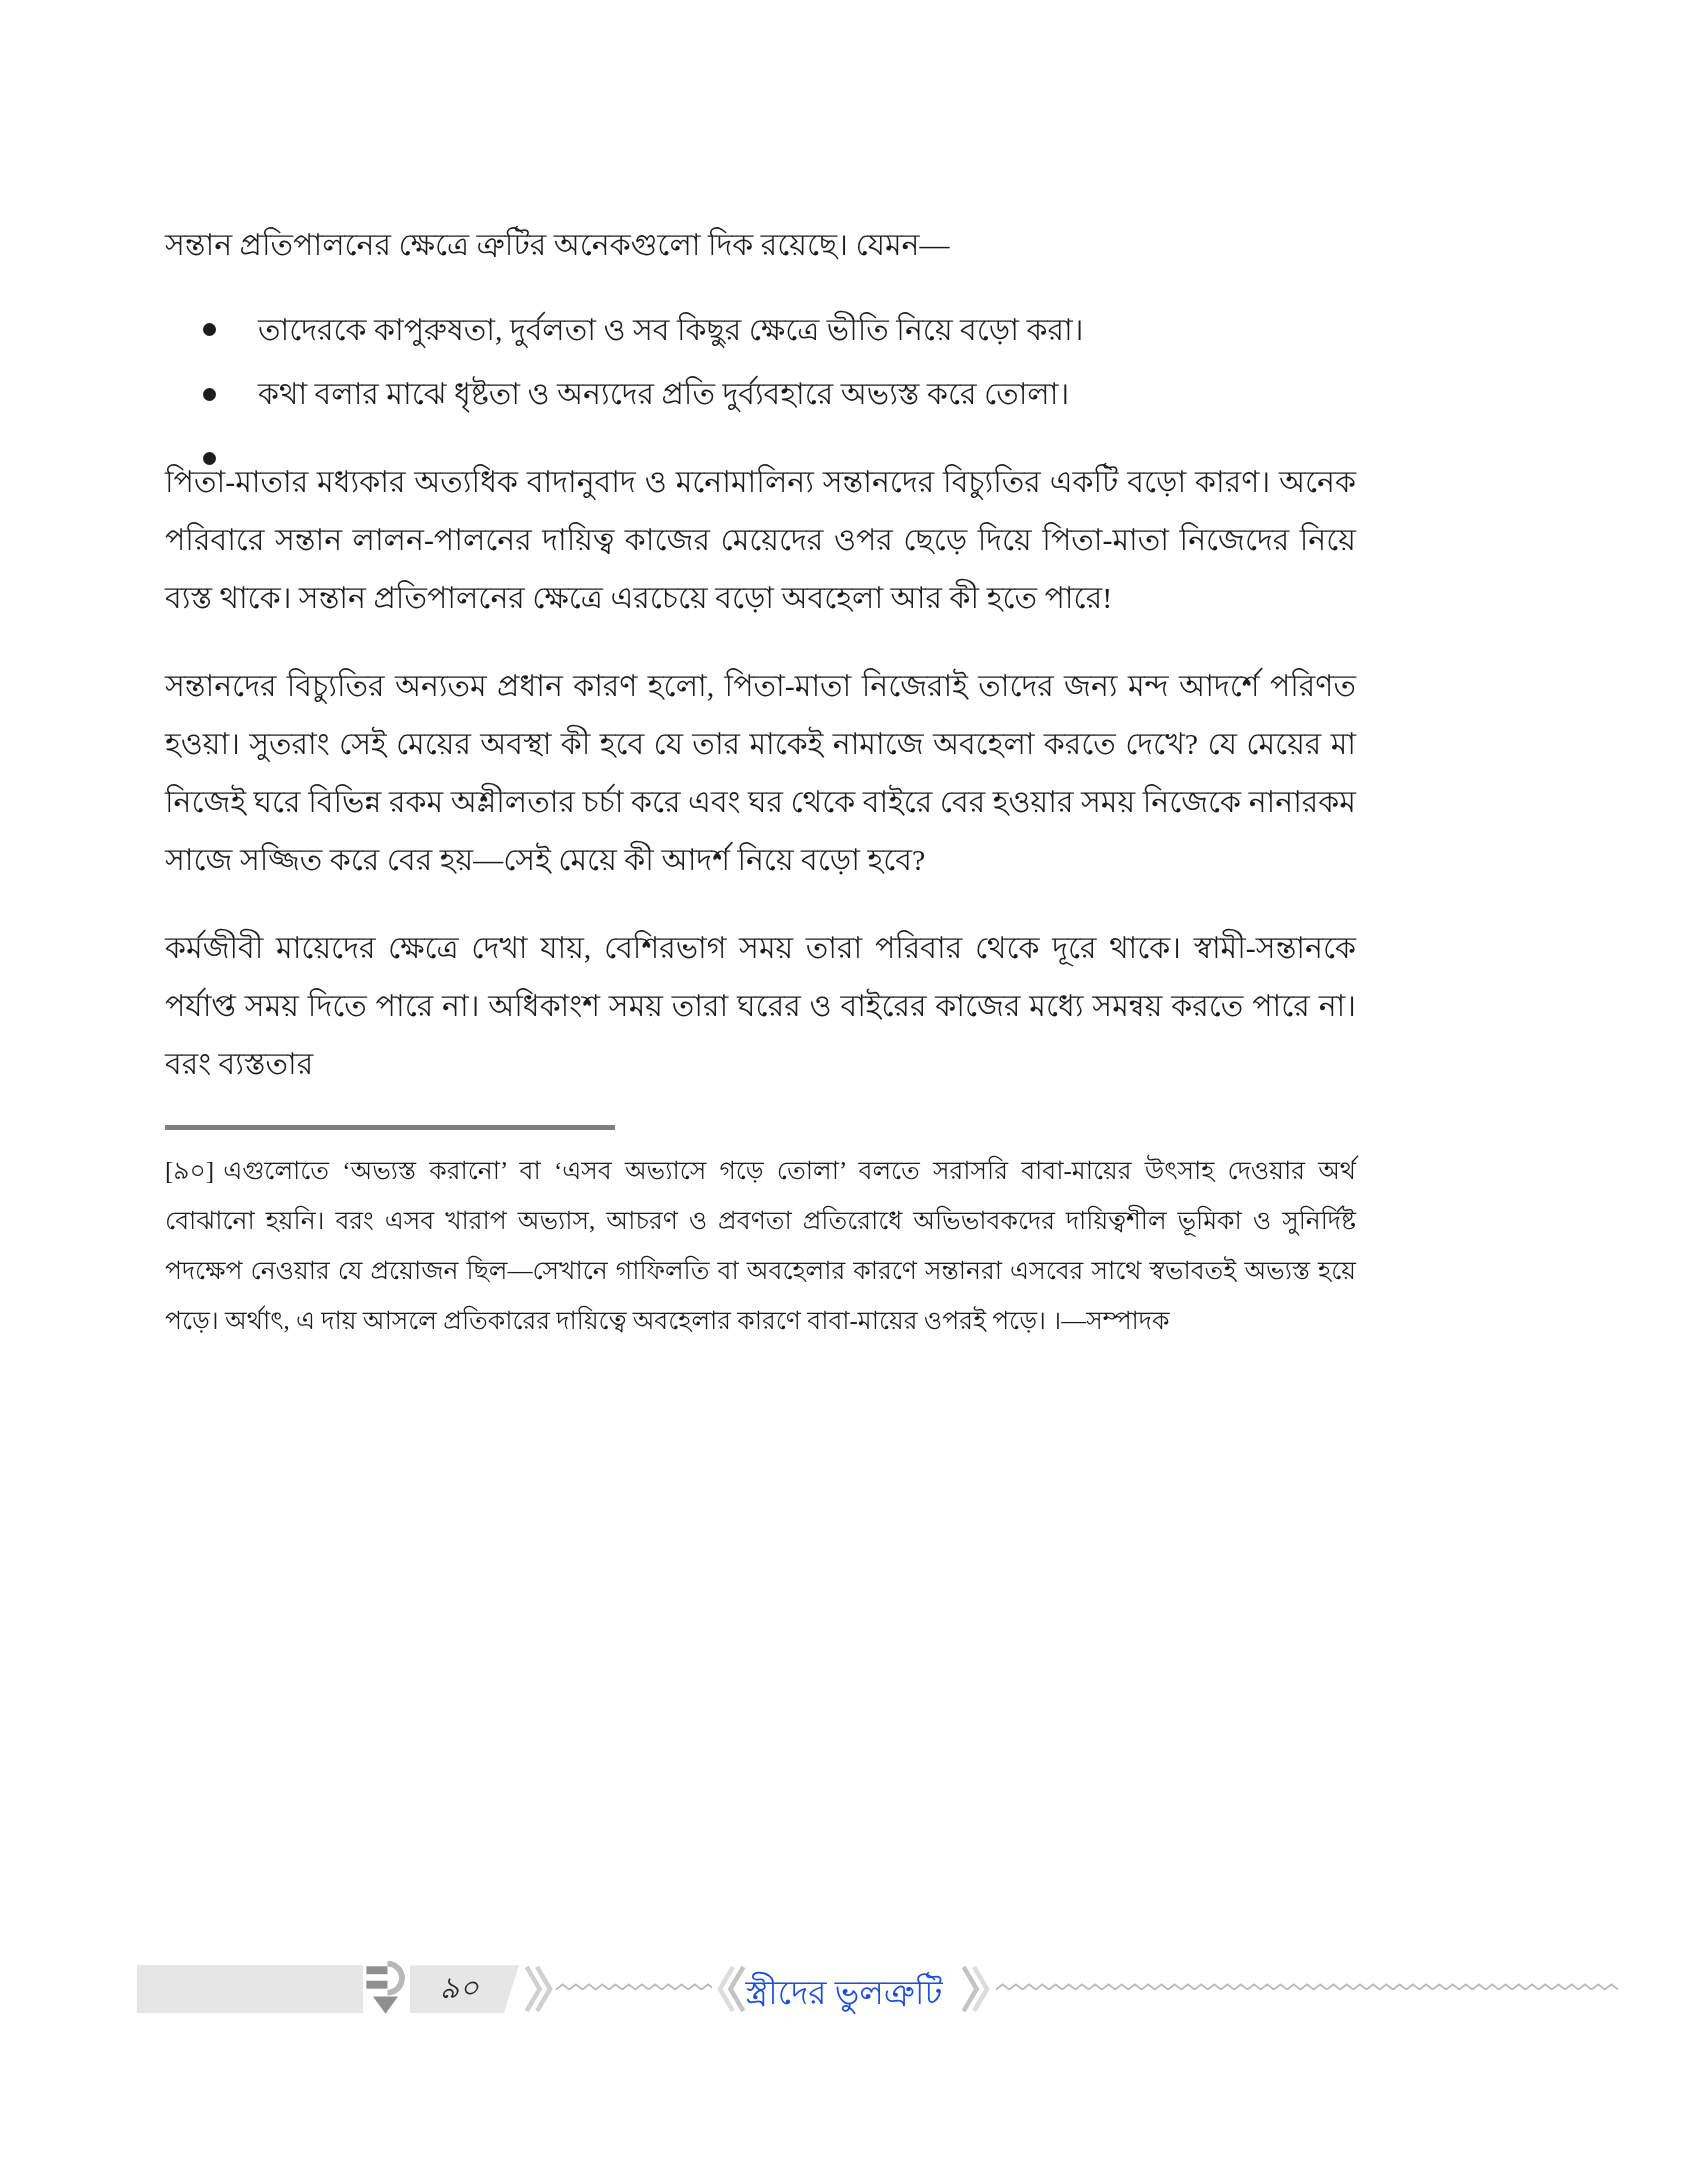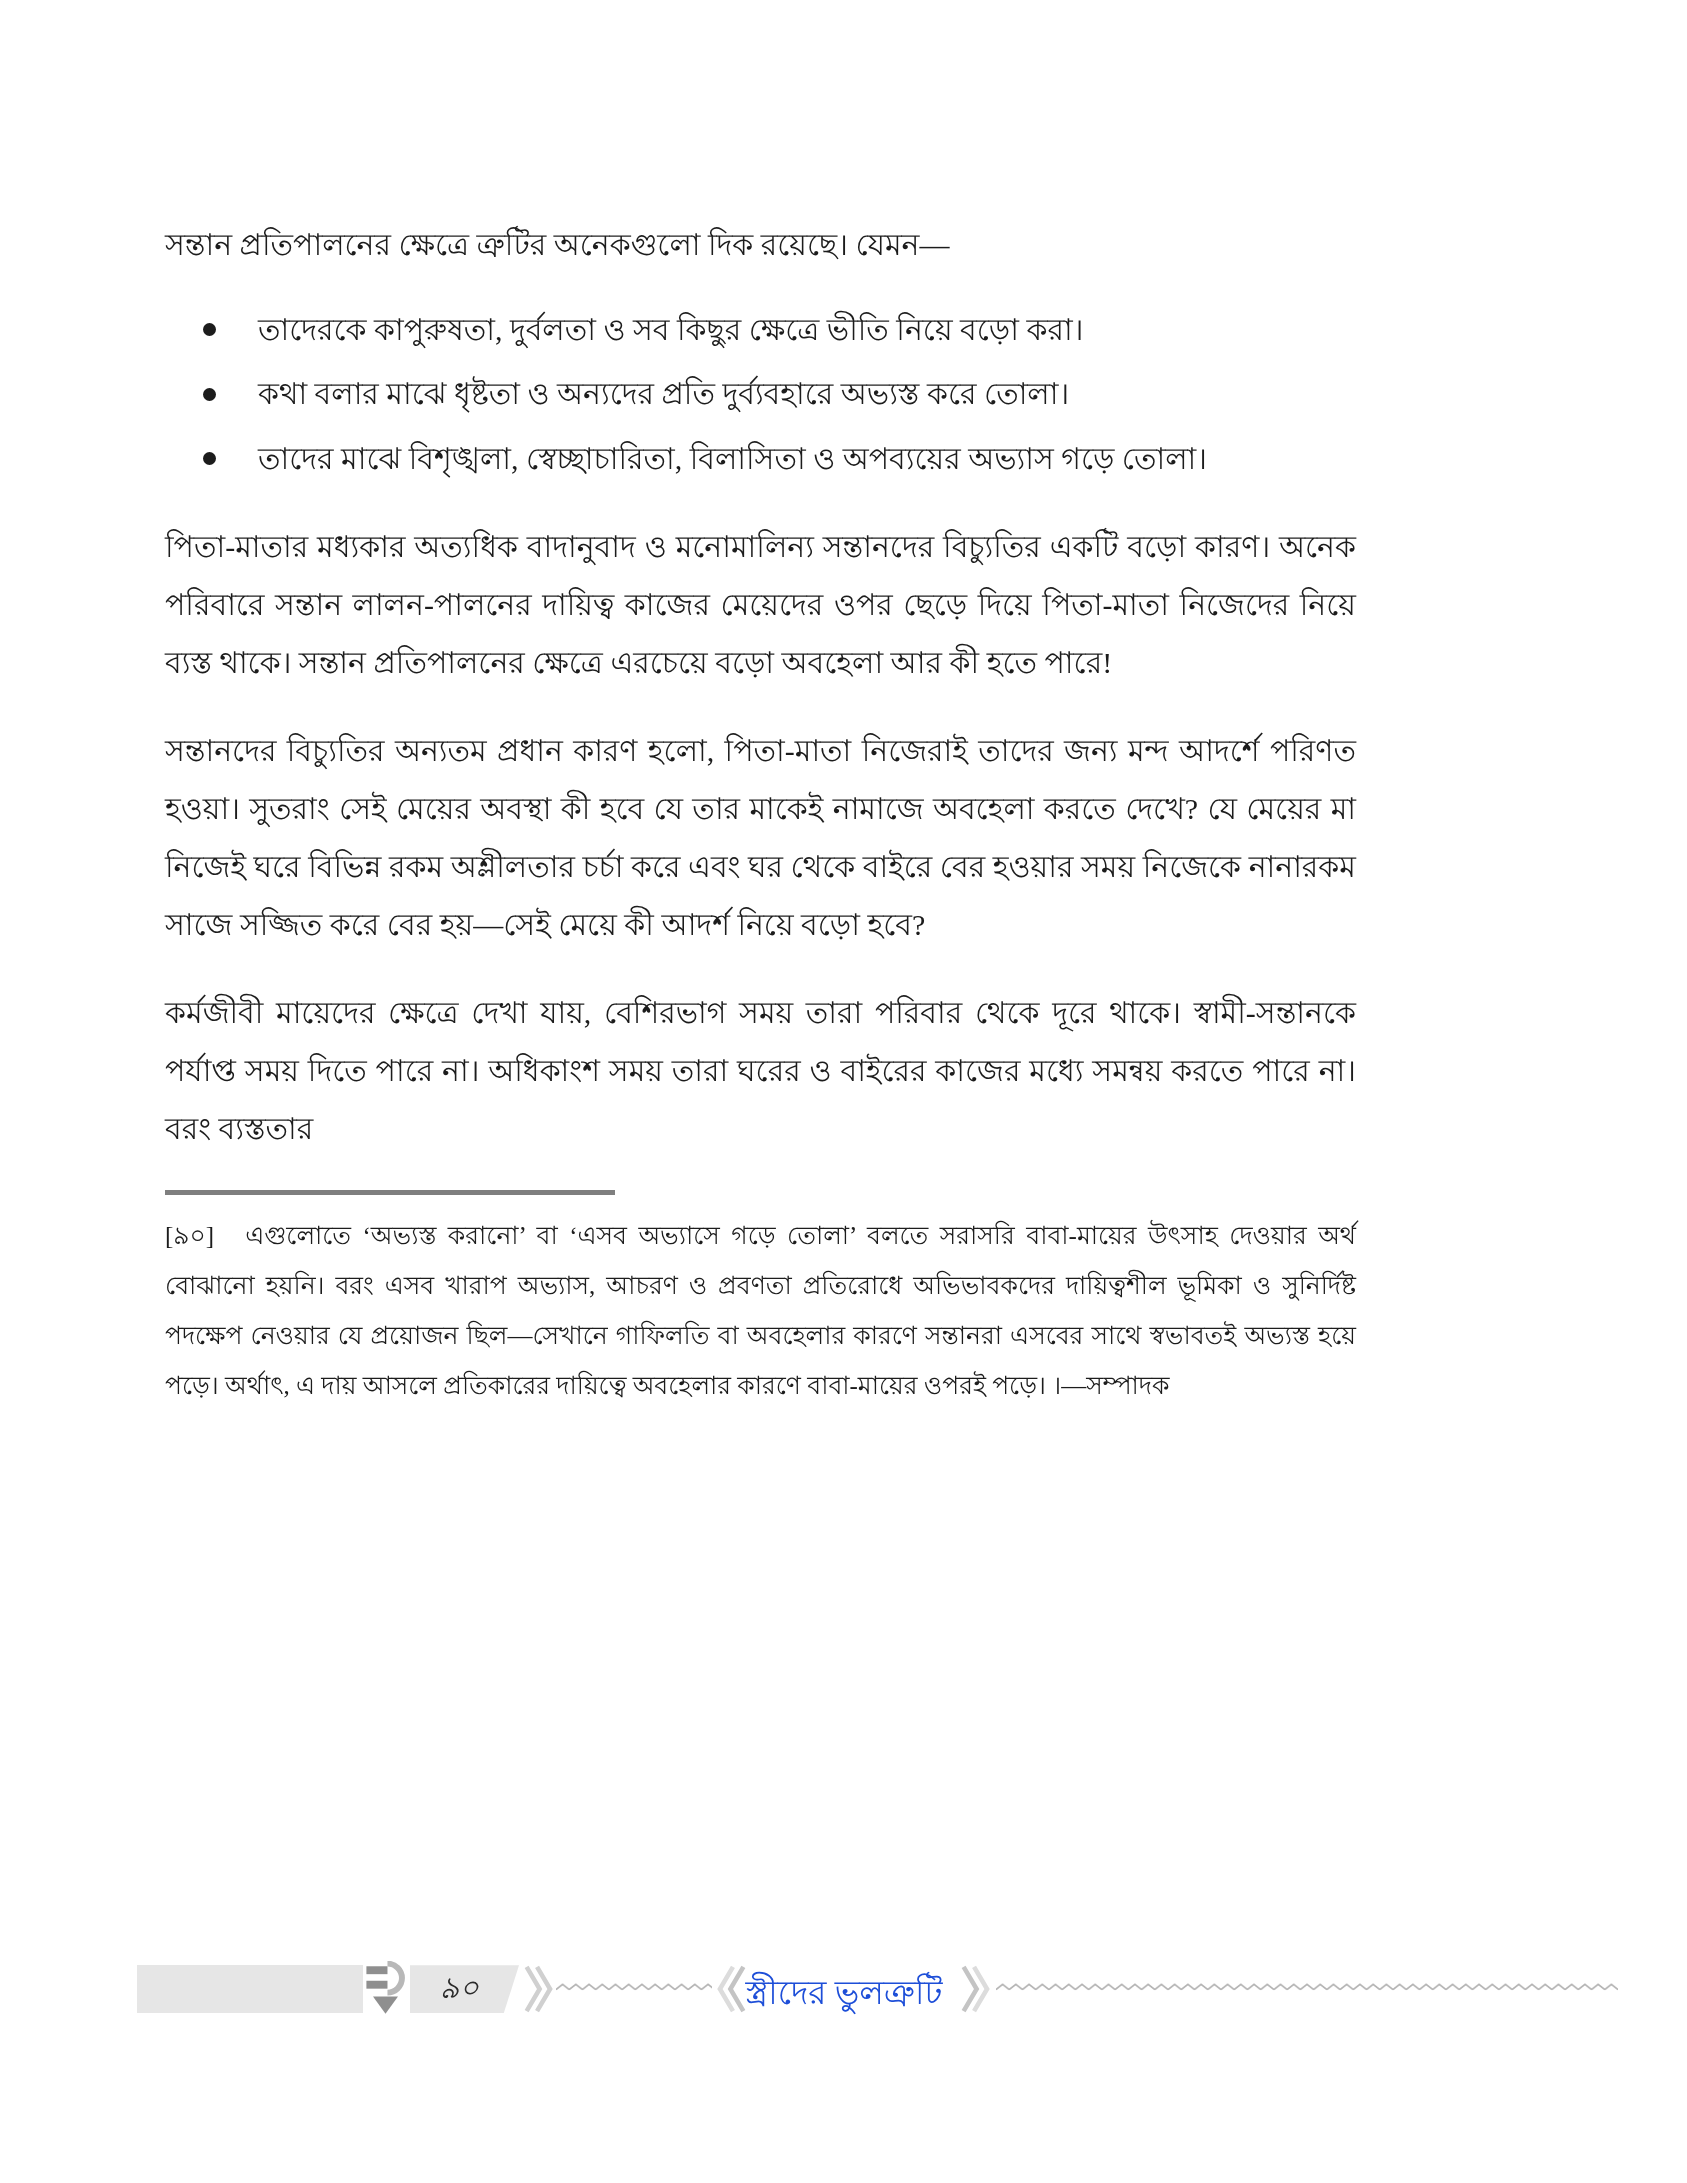--- a/index.html
+++ b/index.html
@@ -25,21 +25,21 @@
   }
   p.para{margin:30px 0 0 0;}
   sup.fnref{font-size:18.5px;line-height:0;vertical-align:super;}
   .fn-rule{
     position:relative;margin:32px 0 0 0;width:450px;height:5.3px;
     background:#7f7f7f;border:none;
   }
   .footnote{
     margin:16px 0 0 0;font-size:25px;line-height:50px;text-align:justify;
   }
-  .footnote .fn-marker{margin-right:31px;}
+  .footnote .fn-marker{margin-right:9px;}
   
   .footer{position:absolute;left:0;top:1960px;width:1687px;height:60px;}
   .footer-bar{position:absolute;left:137px;top:5.3px;width:226px;height:48px;background:#e6e6e6;}
   .pencil{position:absolute;left:365px;top:1.3px;}
   .badge{
     position:absolute;left:410px;top:5.3px;width:109px;height:48px;background:#e6e6e6;
     clip-path:polygon(0 0,100% 0,86% 100%,0 100%);
     display:flex;align-items:center;justify-content:center;
   }
   .badge .pageno{
@@ -68,21 +68,20 @@
       <li>
         <span class="dot"></span>
         <span>তাদেরকে কাপুরুষতা, দুর্বলতা ও সব কিছুর ক্ষেত্রে ভীতি নিয়ে বড়ো করা।</span>
       </li>
       <li>
         <span class="dot"></span>
         <span>কথা বলার মাঝে ধৃষ্টতা ও অন্যদের প্রতি দুর্ব্যবহারে অভ্যস্ত করে তোলা।</span>
       </li>
       <li>
         <span class="dot"></span>
-        <span>তাদের মাঝে বিশৃঙ্খলা, স্বেচ্ছাচারিতা, বিলাসিতা ও অপব্যয়ের অভ্যাস গড়ে তোলা।</span>
       </li>
     </ul>
 
     <p class="para">পিতা-মাতার মধ্যকার অত্যধিক বাদানুবাদ ও মনোমালিন্য সন্তানদের বিচ্যুতির একটি বড়ো কারণ। অনেক পরিবারে সন্তান লালন-পালনের দায়িত্ব কাজের মেয়েদের ওপর ছেড়ে দিয়ে পিতা-মাতা নিজেদের নিয়ে ব্যস্ত থাকে। সন্তান প্রতিপালনের ক্ষেত্রে এরচেয়ে বড়ো অবহেলা আর কী হতে পারে!</p>
     <p class="para">সন্তানদের বিচ্যুতির অন্যতম প্রধান কারণ হলো, পিতা-মাতা নিজেরাই তাদের জন্য মন্দ আদর্শে পরিণত হওয়া। সুতরাং সেই মেয়ের অবস্থা কী হবে যে তার মাকেই নামাজে অবহেলা করতে দেখে? যে মেয়ের মা নিজেই ঘরে বিভিন্ন রকম অশ্লীলতার চর্চা করে এবং ঘর থেকে বাইরে বের হওয়ার সময় নিজেকে নানারকম সাজে সজ্জিত করে বের হয়—সেই মেয়ে কী আদর্শ নিয়ে বড়ো হবে?</p>
     <p class="para">কর্মজীবী মায়েদের ক্ষেত্রে দেখা যায়, বেশিরভাগ সময় তারা পরিবার থেকে দূরে থাকে। স্বামী-সন্তানকে পর্যাপ্ত সময় দিতে পারে না। অধিকাংশ সময় তারা ঘরের ও বাইরের কাজের মধ্যে সমন্বয় করতে পারে না। বরং ব্যস্ততার</p>
 
     <div class="fn-rule"></div>
 
     <p class="footnote">

